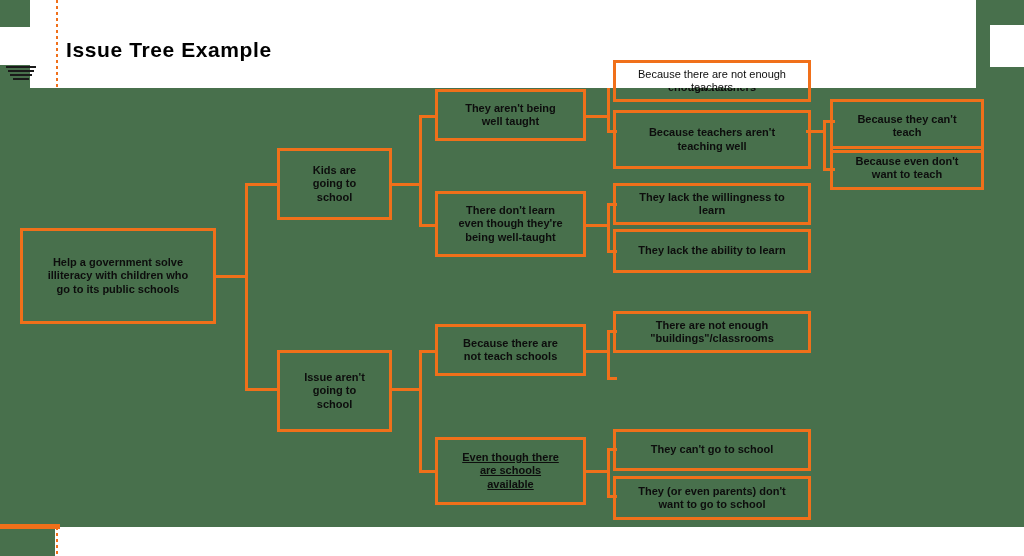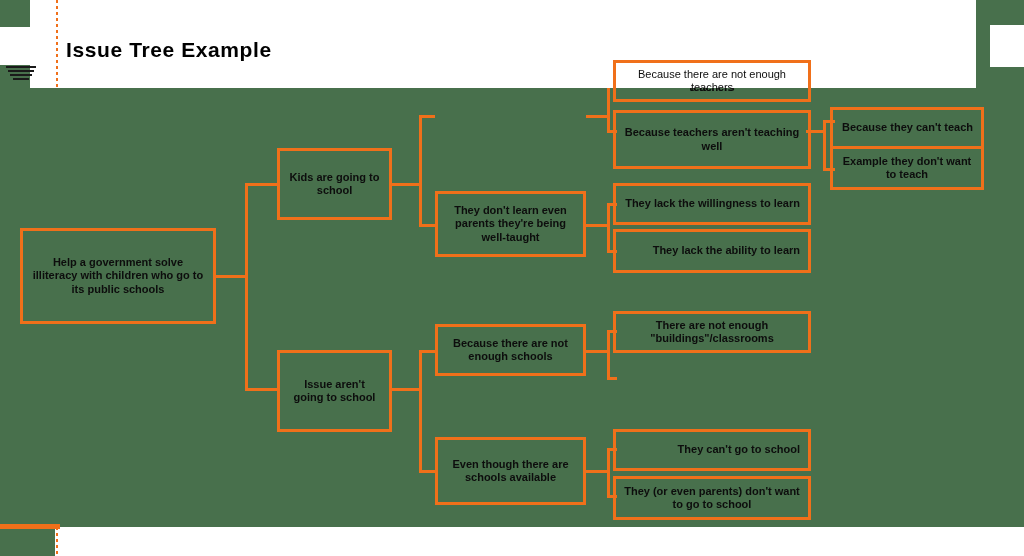--- a/index.html
+++ b/index.html
@@ -74,26 +74,26 @@
     white-space: nowrap;
   }
 
   
   .node {
     position: absolute;
     box-sizing: border-box;
     border: 3px solid #f0701a;
     display: flex;
     align-items: center;
-    justify-content: flex-end;
+    justify-content: center;
     text-align: center;
     color: #0d0d0d;
     font-weight: bold;
     line-height: 1.22;
-    padding: 2px 8px;
+    padding: 2px 18px;
     background: transparent;
   }
   .node.white-bg { background: #ffffff; font-weight: normal; }
 
   
   .conn {
     position: absolute;
     background: #f0701a;
   }
   .conn.h { height: 3px; }
@@ -155,27 +155,30 @@
       <span>Help a government solve illiteracy with children who go to its public schools</span>
     </div>
 
     <div class="node" style="left:277px; top:148px; width:115px; height:72px; font-size:11px;">
       <span>Kids are going to school</span>
     </div>
     <div class="node" style="left:277px; top:350px; width:115px; height:82px; font-size:11px;">
       <span>Issue aren't going to school</span>
     </div>
 
+    <div class="node" style="left:435px; top:89px; width:151px; height:52px; font-size:11px;">
+      <span>They aren't being well taught</span>
+    </div>
     <div class="node" style="left:435px; top:191px; width:151px; height:66px; font-size:11px;">
-      <span>They don't learn even parents they're being well-taught</span>
+      <span>There don't learn even though they're being well-taught</span>
     </div>
     <div class="node" style="left:435px; top:324px; width:151px; height:52px; font-size:11px;">
-      <span>Because there are not enough schools</span>
-    </div>
-    <div class="node" style="left:435px; top:437px; width:151px; height:68px; font-size:11px;">
+      <span>Because there are not teach schools</span>
+    </div>
+    <div class="node" style="left:435px; top:437px; width:151px; height:68px; font-size:11px;text-decoration:underline;">
       <span>Even though there are schools available</span>
     </div>
 
     <div class="node" style="left:613px; top:60px; width:198px; height:42px; font-size:11px;">
       <span>Because there are not enough teachers</span>
     </div>
     <div class="node" style="left:613px; top:110px; width:198px; height:59px; font-size:11px;">
       <span>Because teachers aren't teaching well</span>
     </div>
 
@@ -190,25 +193,25 @@
       <span>There are not enough "buildings"/classrooms</span>
     </div>
 
     <div class="node" style="left:613px; top:429px; width:198px; height:42px; font-size:11px;">
       <span>They can't go to school</span>
     </div>
     <div class="node" style="left:613px; top:476px; width:198px; height:44px; font-size:11px;">
       <span>They (or even parents) don't want to go to school</span>
     </div>
 
-    <div class="node" style="left:830px; top:99px; width:154px; height:42px; font-size:11px;margin-top:8px;">
+    <div class="node" style="left:830px; top:99px; width:154px; height:54px; font-size:11px;">
       <span>Because they can't teach</span>
     </div>
     <div class="node" style="left:830px; top:146px; width:154px; height:44px; font-size:11px;">
-      <span>Example they don't want to teach</span>
+      <span>Because even don't want to teach</span>
     </div>
 
   </div>
 
   <div class="layer-sheet">
     <div class="sheet" id="sheet-main"></div>
     <div class="sheet" id="sheet-bottom"></div>
     <div class="sheet" id="sheet-topleft"></div>
     <div class="sheet" id="sheet-topright"></div>
     <div id="sheet-rule"></div>

